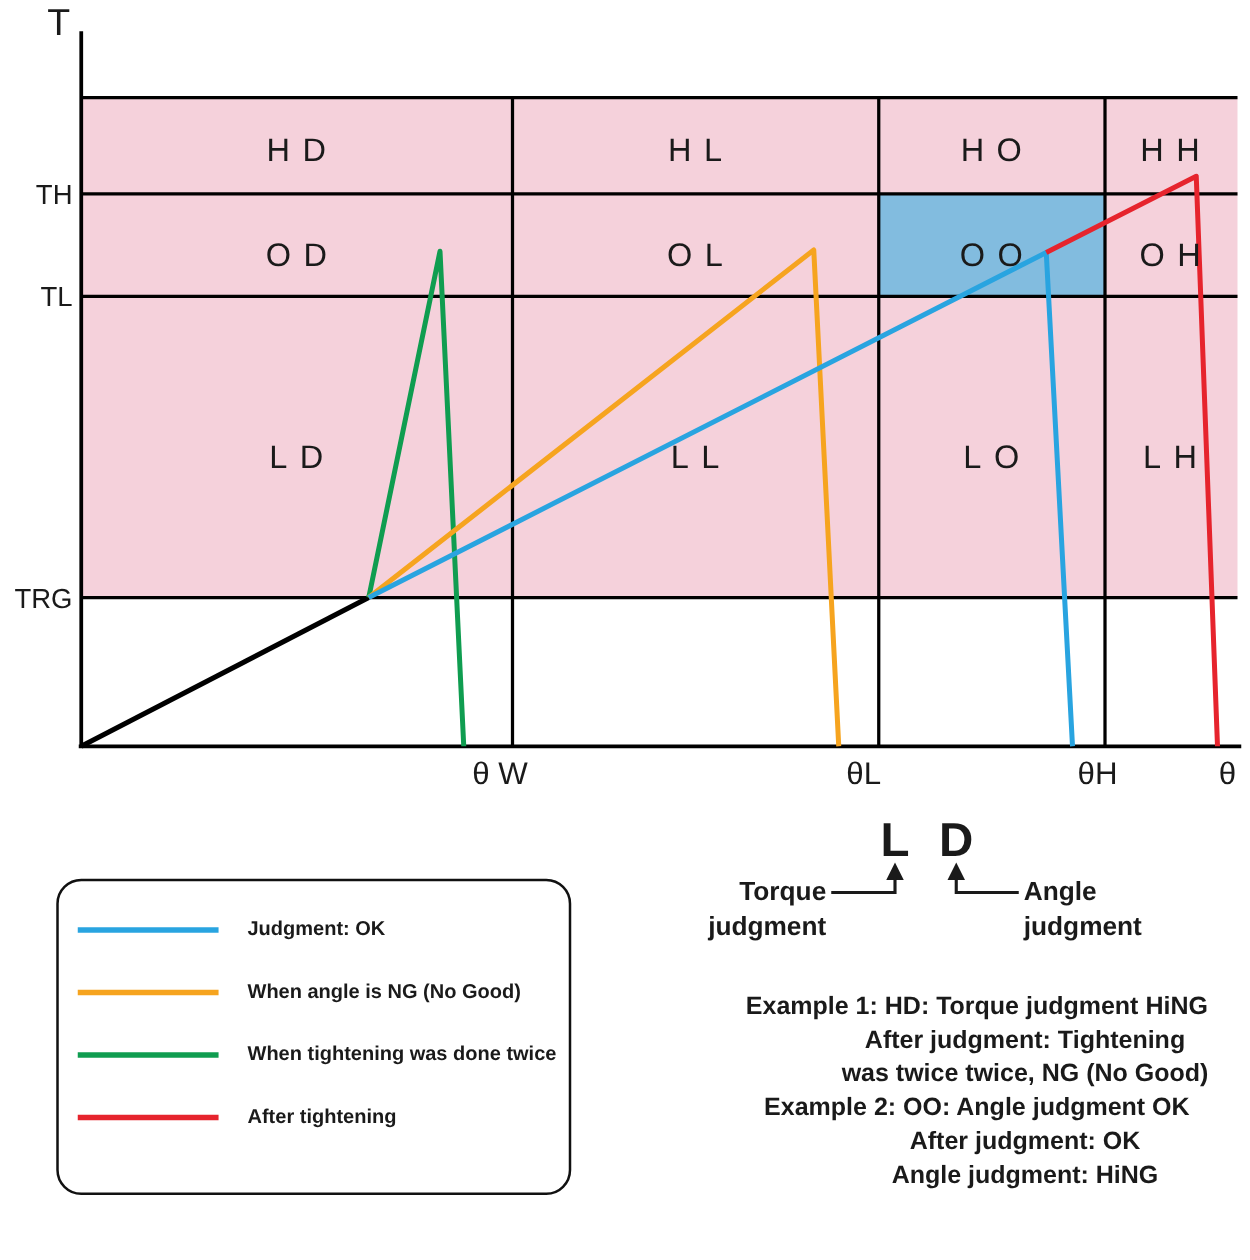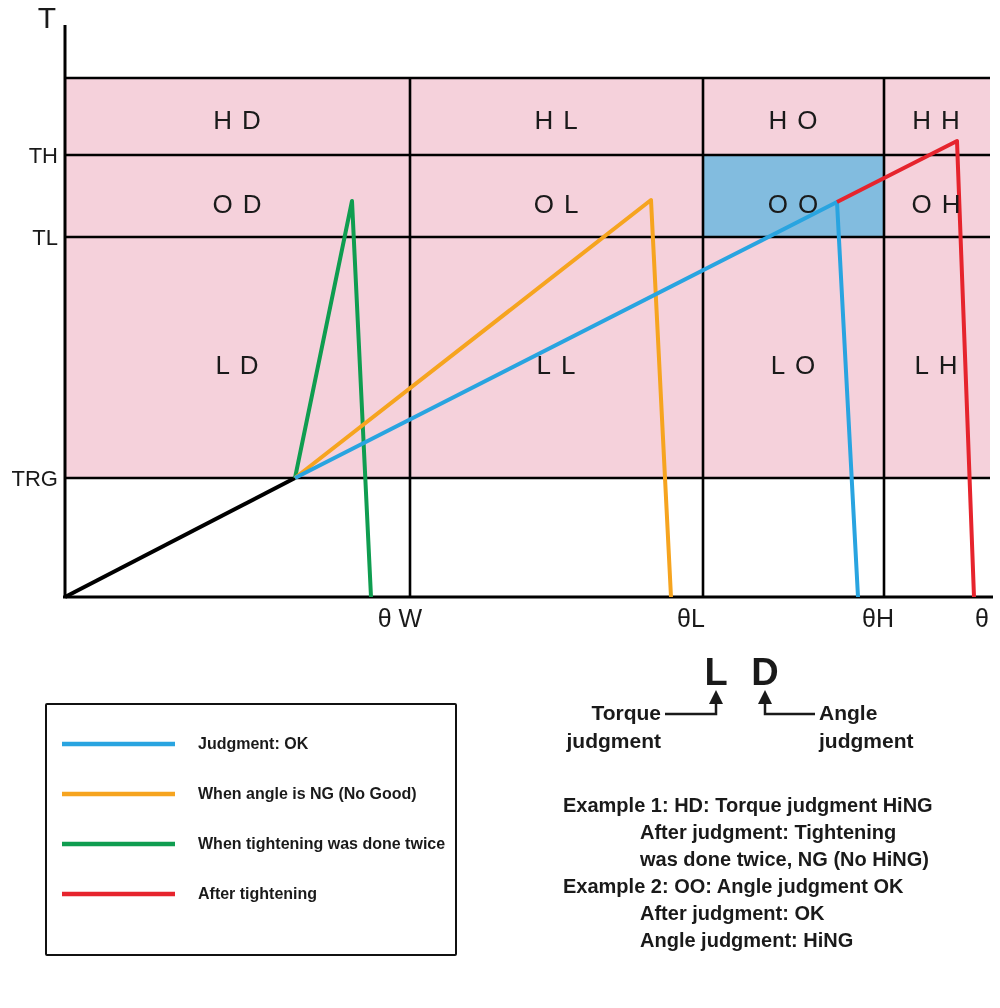--- a/index.html
+++ b/index.html
@@ -19,39 +19,39 @@
     font-family:"Liberation Sans", sans-serif;
   }
   .zone-label { font-size:26px; letter-spacing:10px; }
   .tick-label { font-size:22px; }
   .axis-title { font-size:30px; }
   .x-tick { font-size:25px; }
 
   
   .legend {
     left:45px; top:703px; width:412px; height:253px;
-    border:2.5px solid #111; border-radius:2px;
+    border:2.5px solid #111; border-radius:20px;
     padding-top:14px;
     background:#fff;
   }
   .legend-item {
     height:50px; display:flex; align-items:center; padding-left:15px;
   }
   .legend-label {
     margin-left:23px; font-size:16px; font-weight:600; color:#1a1a1a;
   }
 
   
   .ld-big { font-size:38px; font-weight:bold; }
   .ld-small { font-size:21px; font-weight:600; }
 
   
   .examples { left:563px; top:792px; width:437px; }
   .example-line {
-    font-size:20px; font-weight:600; line-height:27px; white-space:nowrap;
+    font-size:20px; font-weight:600; line-height:27px; white-space:nowrap;text-align:center;
   }
   .example-line.indent { padding-left:77px; }
 </style>
 </head>
 <body>
 
 <div class="page">
 
   <svg class="abs" style="left:0;top:0" width="1000" height="640" viewBox="0 0 1000 640">
 
@@ -146,19 +146,19 @@
     <text x="106" y="80" text-anchor="end" class="ld-small">Torque</text>
     <text x="106" y="108" text-anchor="end" class="ld-small">judgment</text>
 
     <text x="264" y="80" text-anchor="start" class="ld-small">Angle</text>
     <text x="264" y="108" text-anchor="start" class="ld-small">judgment</text>
   </svg>
 
   <div class="abs examples">
     <div class="example-line">Example 1: HD: Torque judgment HiNG</div>
     <div class="example-line indent">After judgment: Tightening</div>
-    <div class="example-line indent">was done twice, NG (No HiNG)</div>
+    <div class="example-line indent">was twice twice, NG (No Good)</div>
     <div class="example-line">Example 2: OO: Angle judgment OK</div>
     <div class="example-line indent">After judgment: OK</div>
     <div class="example-line indent">Angle judgment: HiNG</div>
   </div>
 
 </div>
 
 </body></html>

